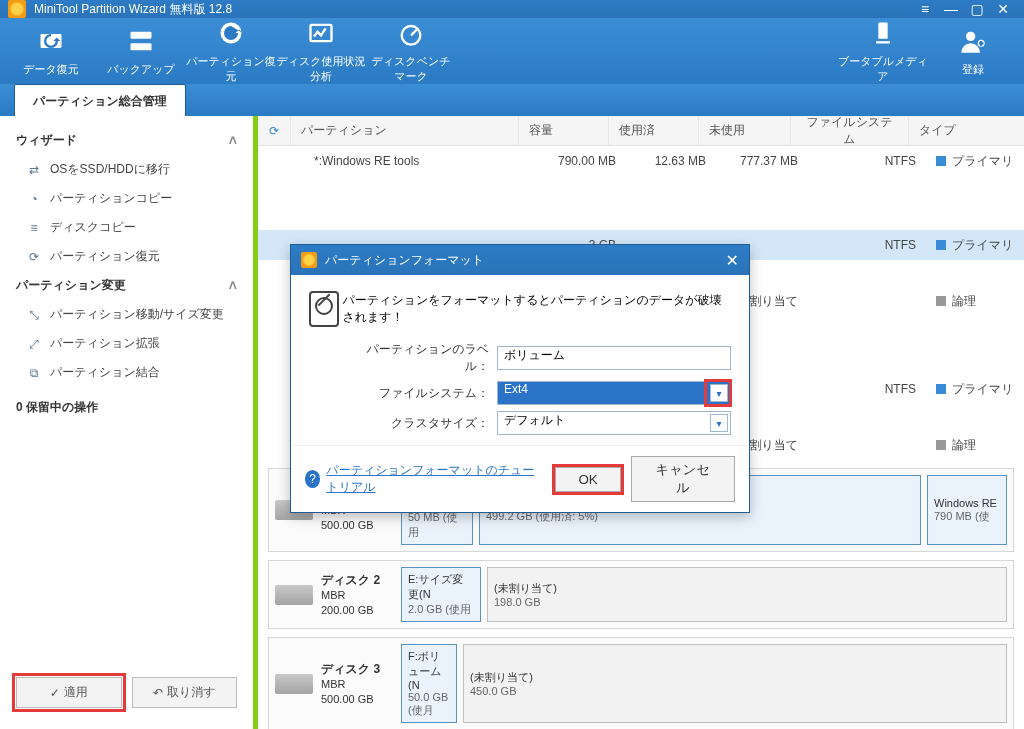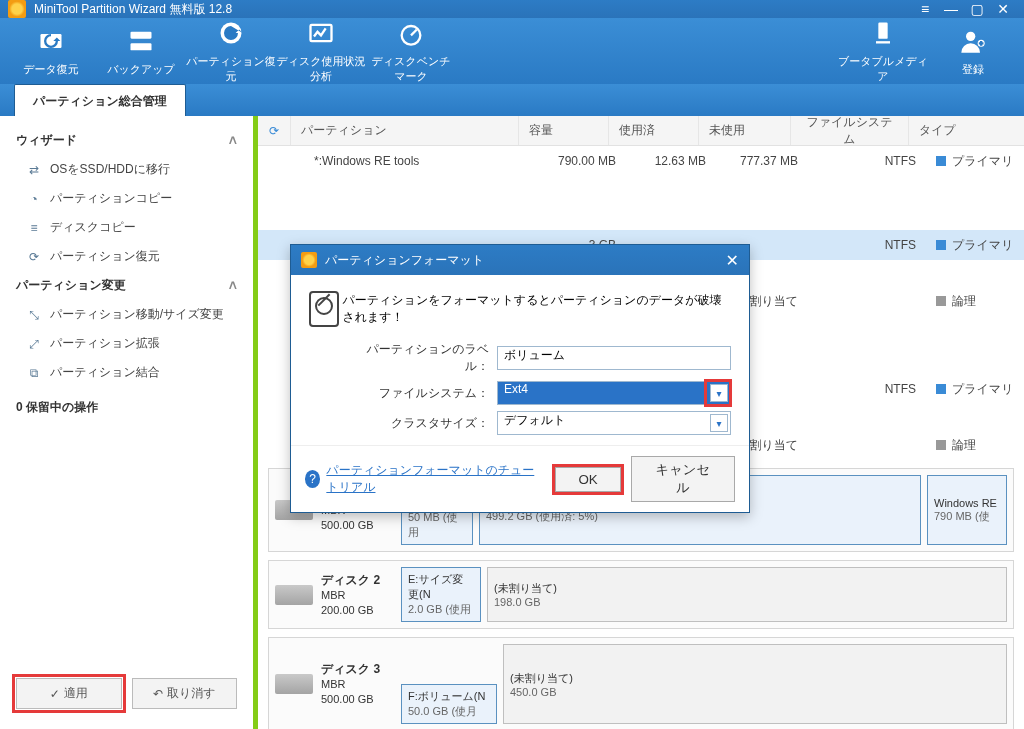--- a/index.html
+++ b/index.html
@@ -299,21 +299,21 @@
             <div class="seg gray big" style="">
               <span>(未割り当て)</span>
               <span style="color:#666">198.0 GB</span>
             </div>
           </div>
           <div class="disk-row">
             <div class="disk-label">
               <div class="dicon"></div>
               <div class="dtxt"><b>ディスク 3</b><br>MBR<br>500.00 GB</div>
             </div>
-            <div class="seg" style="width:96px;margin-top:40px;">
+            <div class="seg" style="width:56px;">
               <span>F:ボリューム(N</span>
               <span style="color:#666">50.0 GB (使月</span>
             </div>
             <div class="seg gray big" style="">
               <span>(未割り当て)</span>
               <span style="color:#666">450.0 GB</span>
             </div>
           </div>
         </div>
     </div>

